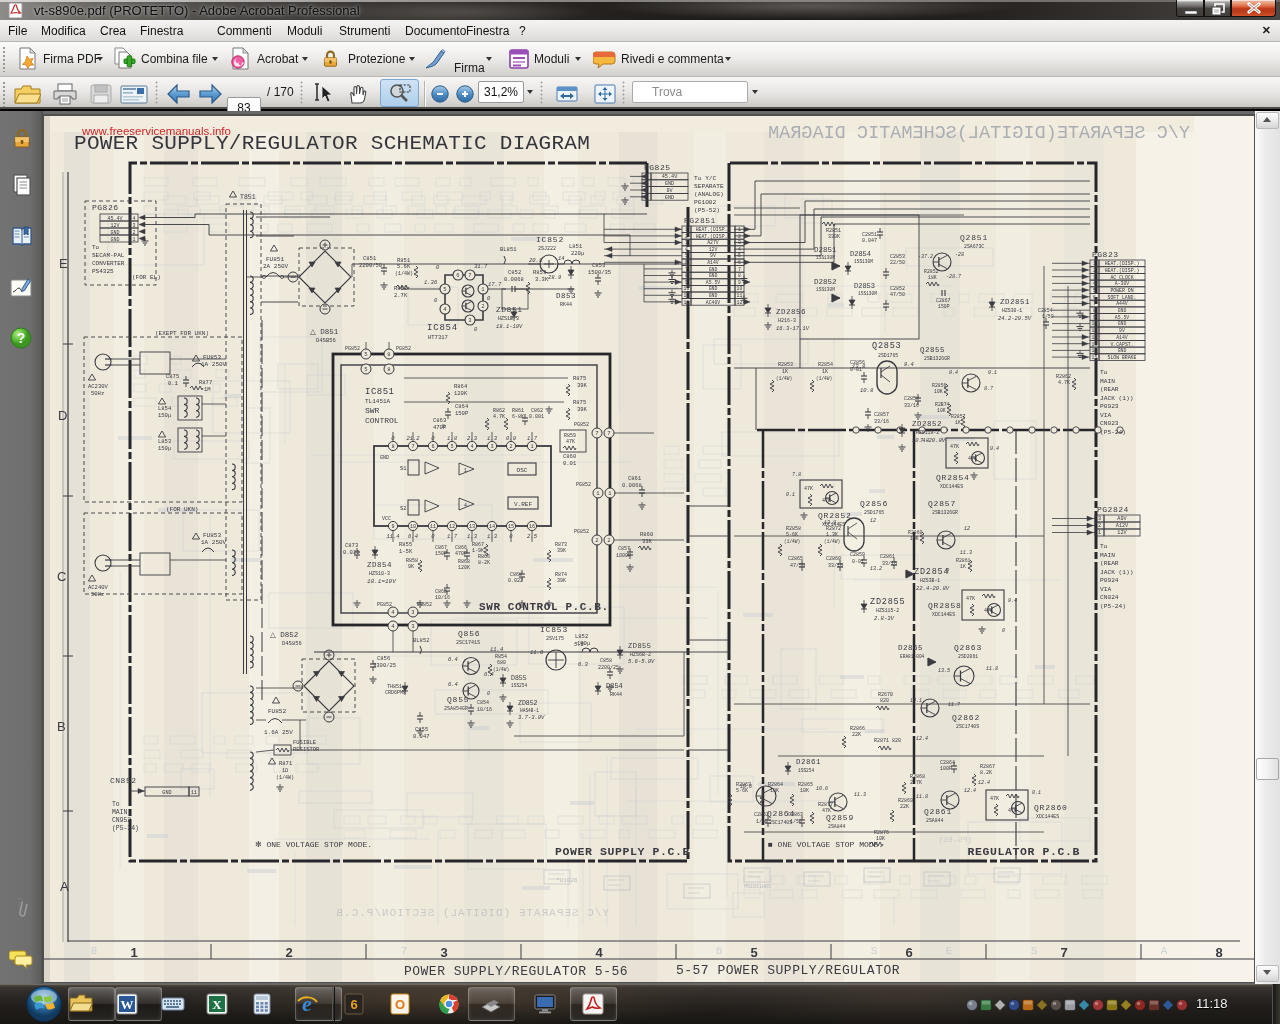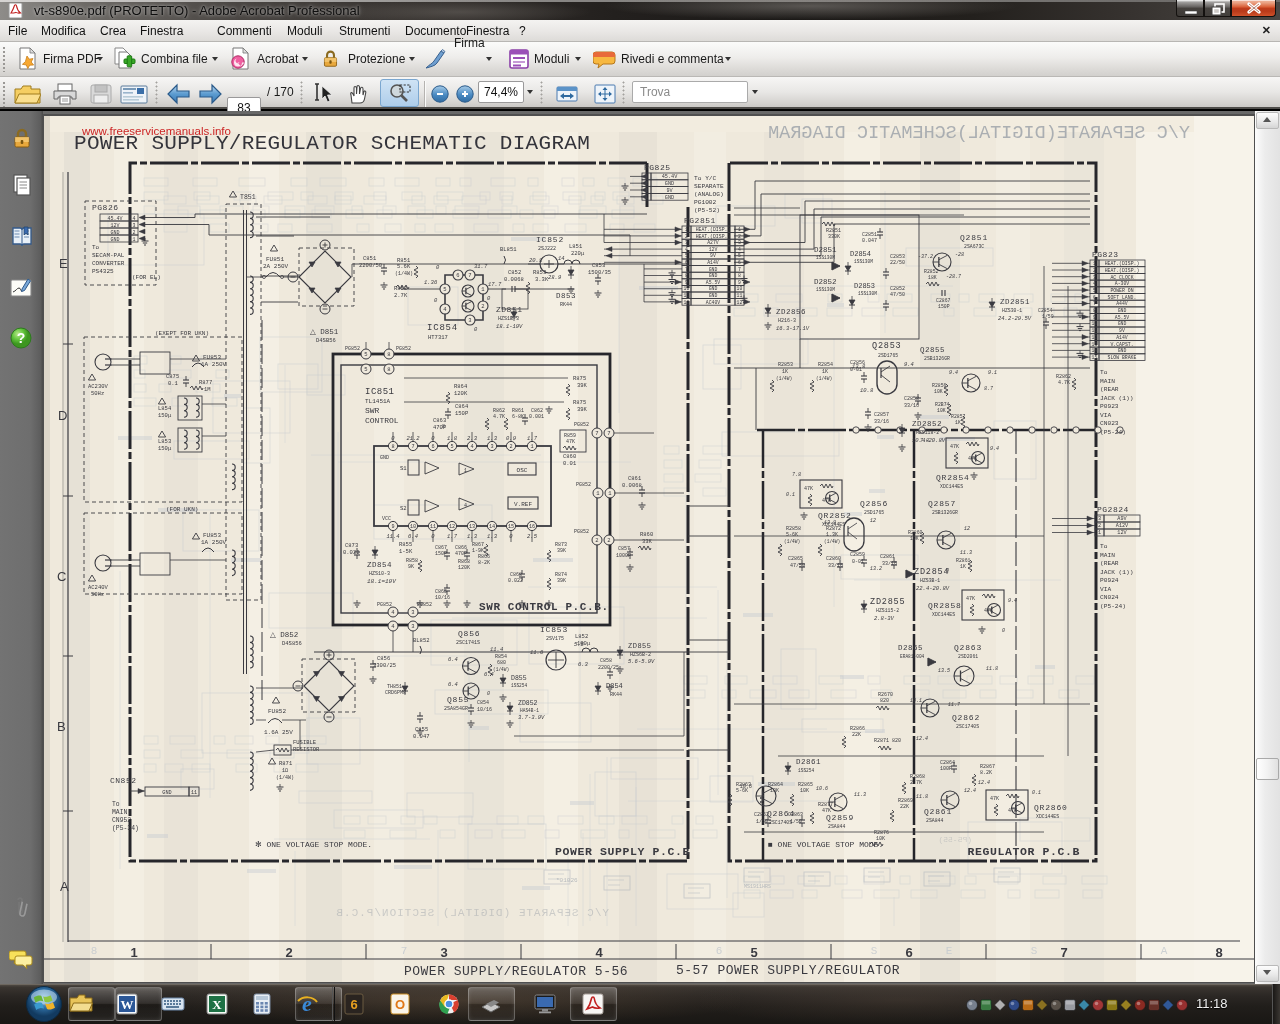--- a/index.html
+++ b/index.html
@@ -112,21 +112,21 @@
         <path d="M7 10 v-3 a4 4 0 0 1 8 0 v3" fill="none" stroke="#8a6a20" stroke-width="2.4"></path>
         <rect x="9.7" y="13" width="2.6" height="4" rx="1" fill="#7a5510"></rect>
       </g>
     </svg>
     <span class="tbtext" style="left:348px;top:52px">Protezione</span>
     <span class="dd" style="left:409px;top:57px"></span>
     <svg style="position:absolute;left:424px;top:48px" width="22" height="22" viewBox="0 0 22 22">
       <path d="M2 20 C6 16 8 16 10 13 L17 3 L20 5 L13 15 C11 18 6 19 2 20 Z" fill="#6f9fd0" stroke="#39618f" stroke-width="1"></path>
       <path d="M17 3 L20 5 L21 3.5 L18.5 1.5 Z" fill="#b8cfe8" stroke="#39618f" stroke-width="0.8"></path>
     </svg>
-    <span class="tbtext" style="left:454px;top:36px">Firma</span>
+    <span class="tbtext" style="left:454px;top:61px">Firma</span>
     <span class="dd" style="left:486px;top:57px"></span>
     <svg style="position:absolute;left:508px;top:48px" width="22" height="22" viewBox="0 0 22 22">
       <rect x="2" y="2" width="18" height="18" rx="2" fill="#fff" stroke="#8b3fa8" stroke-width="1.6"></rect>
       <rect x="2" y="2" width="18" height="4.5" fill="#9b4fb8"></rect>
       <rect x="5" y="9" width="12" height="2" fill="#9b4fb8"></rect>
       <rect x="5" y="13" width="12" height="2" fill="#c79ad6"></rect>
       <rect x="5" y="16.5" width="8" height="2" fill="#9b4fb8"></rect>
     </svg>
     <span class="tbtext" style="left:534px;top:52px">Moduli</span>
     <span class="dd" style="left:575px;top:57px"></span>
@@ -221,36 +221,36 @@
       <line x1="7" y1="10" x2="13" y2="10" stroke="#fff" stroke-width="2"></line>
       <line x1="10" y1="7" x2="10" y2="13" stroke="#fff" stroke-width="2"></line>
       <defs>
         <linearGradient id="zc455" x1="0" y1="0" x2="0" y2="1">
           <stop offset="0" stop-color="#a8cce8"></stop>
           <stop offset="0.55" stop-color="#4a8ac2"></stop>
           <stop offset="1" stop-color="#2f6aa0"></stop>
         </linearGradient>
       </defs>
     </svg>
-    <div class="numbox" style="left:478px;top:81px;width:46px;height:22px;line-height:21px">74,4%</div>
+    <div class="numbox" style="left:478px;top:81px;width:46px;height:22px;line-height:21px">31,2%</div>
     <span class="dd" style="left:527px;top:90px"></span>
     <div class="sepdot" style="left:540px;top:81px"></div>
     <svg style="position:absolute;left:556px;top:83px" width="22" height="22" viewBox="0 0 22 22">
       <rect x="1" y="4" width="20" height="14" rx="1" fill="#eef4fa" stroke="#4a7ab0"></rect>
       <rect x="1" y="4" width="20" height="4" fill="#5b93c8"></rect>
       <path d="M4 13 l4-3 v2 h6 v-2 l4 3 -4 3 v-2 h-6 v2 Z" fill="#2f6aa0"></path>
     </svg>
     <svg style="position:absolute;left:594px;top:83px" width="22" height="22" viewBox="0 0 22 22">
       <rect x="1" y="2" width="20" height="18" rx="1" fill="#eef4fa" stroke="#4a7ab0"></rect>
       <path d="M11 4 l2.5 3 h-5Z M11 18 l-2.5-3 h5Z M4 11 l3-2.5 v5Z M18 11 l-3 2.5 v-5Z" fill="#2f6aa0"></path>
       <line x1="11" y1="5" x2="11" y2="17" stroke="#2f6aa0"></line>
       <line x1="5" y1="11" x2="17" y2="11" stroke="#2f6aa0"></line>
     </svg>
     <div class="sepdot" style="left:622px;top:81px"></div>
-    <div class="numbox" style="left:632px;top:81px;width:116px;height:22px;line-height:21px;text-align:left;color:#8a8a8a;padding-left:7px;border-color:#aaa">Trova</div>
+    <div class="numbox" style="left:632px;top:81px;width:116px;height:22px;line-height:21px;text-align:left;color:#8a8a8a;padding-left:19px;border-color:#aaa">Trova</div>
     <span class="dd" style="left:752px;top:90px"></span>
     <div id="work"></div>
     <div id="sidebar"></div>
     <div id="pageshadow"></div>
     <svg style="position:absolute;left:11px;top:127px" width="22" height="22" viewBox="0 0 22 22">
       <g transform="scale(1.0)">
         <rect x="4" y="10" width="14" height="10" rx="1.5" fill="#e8a83c" stroke="#8a5d10" stroke-width="1"></rect>
         <rect x="4" y="10" width="14" height="5" fill="#f6cf7d" opacity="0.7"></rect>
         <path d="M7 10 v-3 a4 4 0 0 1 8 0 v3" fill="none" stroke="#8a6a20" stroke-width="2.4"></path>
         <rect x="9.7" y="13" width="2.6" height="4" rx="1" fill="#7a5510"></rect>

